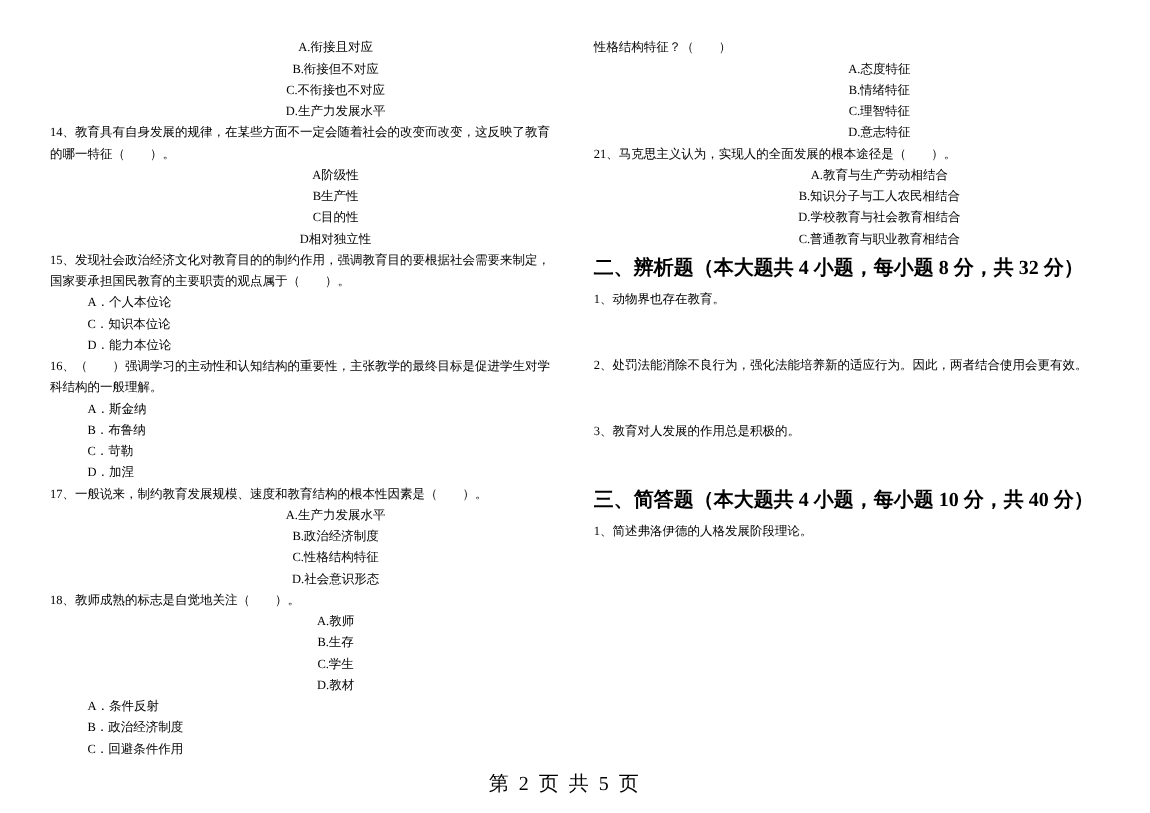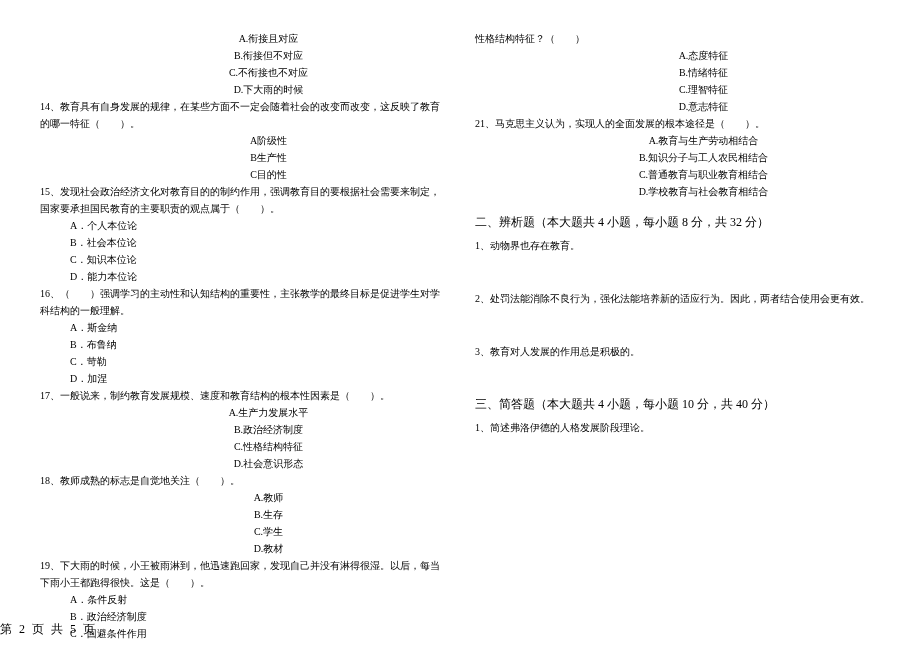--- a/index.html
+++ b/index.html
@@ -28,57 +28,58 @@
       text-align: center;
     }
     .opt-narrow {
       padding-left: 30px;
       line-height: 1.7;
     }
     .q {
       line-height: 1.7;
     }
     .section-title {
-      font-weight: normal;
-      font-size: 12px;
-      margin-top: 14px;
+      font-weight: bold;
+      font-size: 16px;
+      margin-top: 4px;
       margin-bottom: 6px;
     }
     .subq {
       line-height: 1.7;
       margin-bottom: 36px;
     }
     .footer {
       position: absolute;
       bottom: 12px;
       left: 0;
       right: 16px;
-      font-size: 12px;
+      text-align: center;
+      font-size: 16px;
       letter-spacing: 2px;
     }
   </style>
 </head>
 <body>
 
 <div class="page">
 
   <div class="col">
     <div class="opt">A.衔接且对应</div>
     <div class="opt">B.衔接但不对应</div>
     <div class="opt">C.不衔接也不对应</div>
-    <div class="opt">D.下大雨的时候</div>
+    <div class="opt">D.生产力发展水平</div>
 
     <div class="q">14、教育具有自身发展的规律，在某些方面不一定会随着社会的改变而改变，这反映了教育的哪一特征（　　）。</div>
     <div class="opt">A阶级性</div>
     <div class="opt">B生产性</div>
     <div class="opt">C目的性</div>
+    <div class="opt">D相对独立性</div>
 
     <div class="q">15、发现社会政治经济文化对教育目的的制约作用，强调教育目的要根据社会需要来制定，国家要承担国民教育的主要职责的观点属于（　　）。</div>
     <div class="opt-narrow">A．个人本位论</div>
-    <div class="opt-narrow">B．社会本位论</div>
     <div class="opt-narrow">C．知识本位论</div>
     <div class="opt-narrow">D．能力本位论</div>
 
     <div class="q">16、（　　）强调学习的主动性和认知结构的重要性，主张教学的最终目标是促进学生对学科结构的一般理解。</div>
     <div class="opt-narrow">A．斯金纳</div>
     <div class="opt-narrow">B．布鲁纳</div>
     <div class="opt-narrow">C．苛勒</div>
     <div class="opt-narrow">D．加涅</div>
 
     <div class="q">17、一般说来，制约教育发展规模、速度和教育结构的根本性因素是（　　）。</div>
@@ -86,39 +87,38 @@
     <div class="opt">B.政治经济制度</div>
     <div class="opt">C.性格结构特征</div>
     <div class="opt">D.社会意识形态</div>
 
     <div class="q">18、教师成熟的标志是自觉地关注（　　）。</div>
     <div class="opt">A.教师</div>
     <div class="opt">B.生存</div>
     <div class="opt">C.学生</div>
     <div class="opt">D.教材</div>
 
-    <div class="q">19、下大雨的时候，小王被雨淋到，他迅速跑回家，发现自己并没有淋得很湿。以后，每当下雨小王都跑得很快。这是（　　）。</div>
     <div class="opt-narrow">A．条件反射</div>
     <div class="opt-narrow">B．政治经济制度</div>
     <div class="opt-narrow">C．回避条件作用</div>
 
   </div>
 
   <div class="col">
     <div class="q">性格结构特征？（　　）</div>
     <div class="opt">A.态度特征</div>
     <div class="opt">B.情绪特征</div>
     <div class="opt">C.理智特征</div>
     <div class="opt">D.意志特征</div>
 
     <div class="q">21、马克思主义认为，实现人的全面发展的根本途径是（　　）。</div>
     <div class="opt">A.教育与生产劳动相结合</div>
     <div class="opt">B.知识分子与工人农民相结合</div>
+    <div class="opt">D.学校教育与社会教育相结合</div>
     <div class="opt">C.普通教育与职业教育相结合</div>
-    <div class="opt">D.学校教育与社会教育相结合</div>
 
     <div class="section-title">二、辨析题（本大题共 4 小题，每小题 8 分，共 32 分）</div>
     <div class="subq">1、动物界也存在教育。</div>
     <div class="subq">2、处罚法能消除不良行为，强化法能培养新的适应行为。因此，两者结合使用会更有效。</div>
     <div class="subq">3、教育对人发展的作用总是积极的。</div>
 
     <div class="section-title">三、简答题（本大题共 4 小题，每小题 10 分，共 40 分）</div>
     <div class="q">1、简述弗洛伊德的人格发展阶段理论。</div>
   </div>
 

